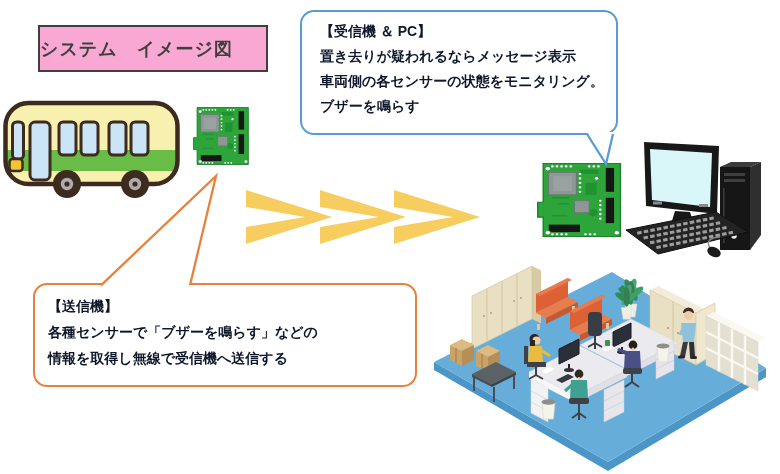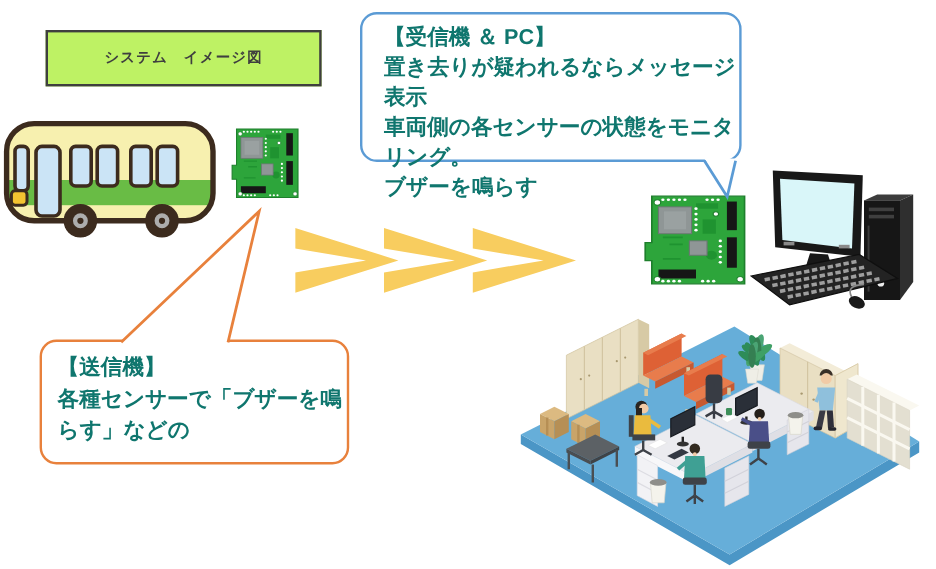--- a/index.html
+++ b/index.html
@@ -1,26 +1,26 @@
 <!DOCTYPE html>
 <html><head>
 <meta charset="utf-8">
 <style>
   html,body{margin:0;padding:0;background:#fff;}
   .canvas{position:relative;width:780px;height:474px;background:#ffffff;overflow:hidden;
           font-family:"Liberation Sans","DejaVu Sans",sans-serif;color:#3F3F3F;}
   .abs{position:absolute;}
   .title-box{left:38px;top:25px;width:226px;height:43px;border:2px solid #3F3F3F;
-             display:flex;align-items:center;justify-content:center;
-             font-weight:bold;font-size:12px;letter-spacing:1px;background:#bef264;}
+             display:flex;align-items:center;justify-content:flex-start;
+             font-weight:bold;font-size:18px;letter-spacing:1px;background:#f9a8d4;}
   .callout{position:absolute;box-sizing:border-box;border-radius:14px;background:#fff;
-           font-weight:bold;font-size:18px;color:#0f766e;}
+           font-weight:bold;font-size:14px;color:#0f172a;}
   .callout-blue{left:300px;top:10px;width:318px;height:125px;border:2.5px solid #5B9BD5;
                 padding:7px 0 0 18px;line-height:25px;}
-  .callout-orange{left:33px;top:283px;width:258px;height:104px;border:2.5px solid #E8813C;
+  .callout-orange{left:33px;top:283px;width:384px;height:104px;border:2.5px solid #E8813C;
                   padding:8px 0 0 13px;line-height:26px;}
   svg.abs{display:block;}
   .overlay{left:0;top:0;pointer-events:none;}
 </style>
 </head>
 <body>
 
 <div class="canvas">
 
   <div class="abs title-box">
@@ -30,20 +30,21 @@
   <div class="callout callout-blue">
     <div>【受信機 ＆ PC】</div>
     <div>置き去りが疑われるならメッセージ表示</div>
     <div>車両側の各センサーの状態をモニタリング。</div>
     <div>ブザーを鳴らす</div>
   </div>
 
   <div class="callout callout-orange">
     <div>【送信機】</div>
     <div>各種センサーで「ブザーを鳴らす」などの</div>
+    <div>情報を取得し無線で受信機へ送信する</div>
   </div>
 
   <svg width="0" height="0" style="position:absolute" aria-hidden="true">
     <defs>
       <g id="pcb">
         <path d="M10,6 H94 V104 H10 V78 H4 V58 H10 Z" fill="#2DA53B" stroke="#1E7F2C" stroke-width="1.5"></path>
         <rect x="50" y="14" width="20" height="6" fill="#1F9330"></rect>
         <rect x="56" y="32" width="12" height="16" fill="#1F9330"></rect>
         <circle cx="64" cy="72" r="5" fill="#1F9330"></circle>
         <path d="M20,52 h18 M26,60 h12 M20,76 h16" stroke="#1F9330" stroke-width="2" fill="none"></path>

